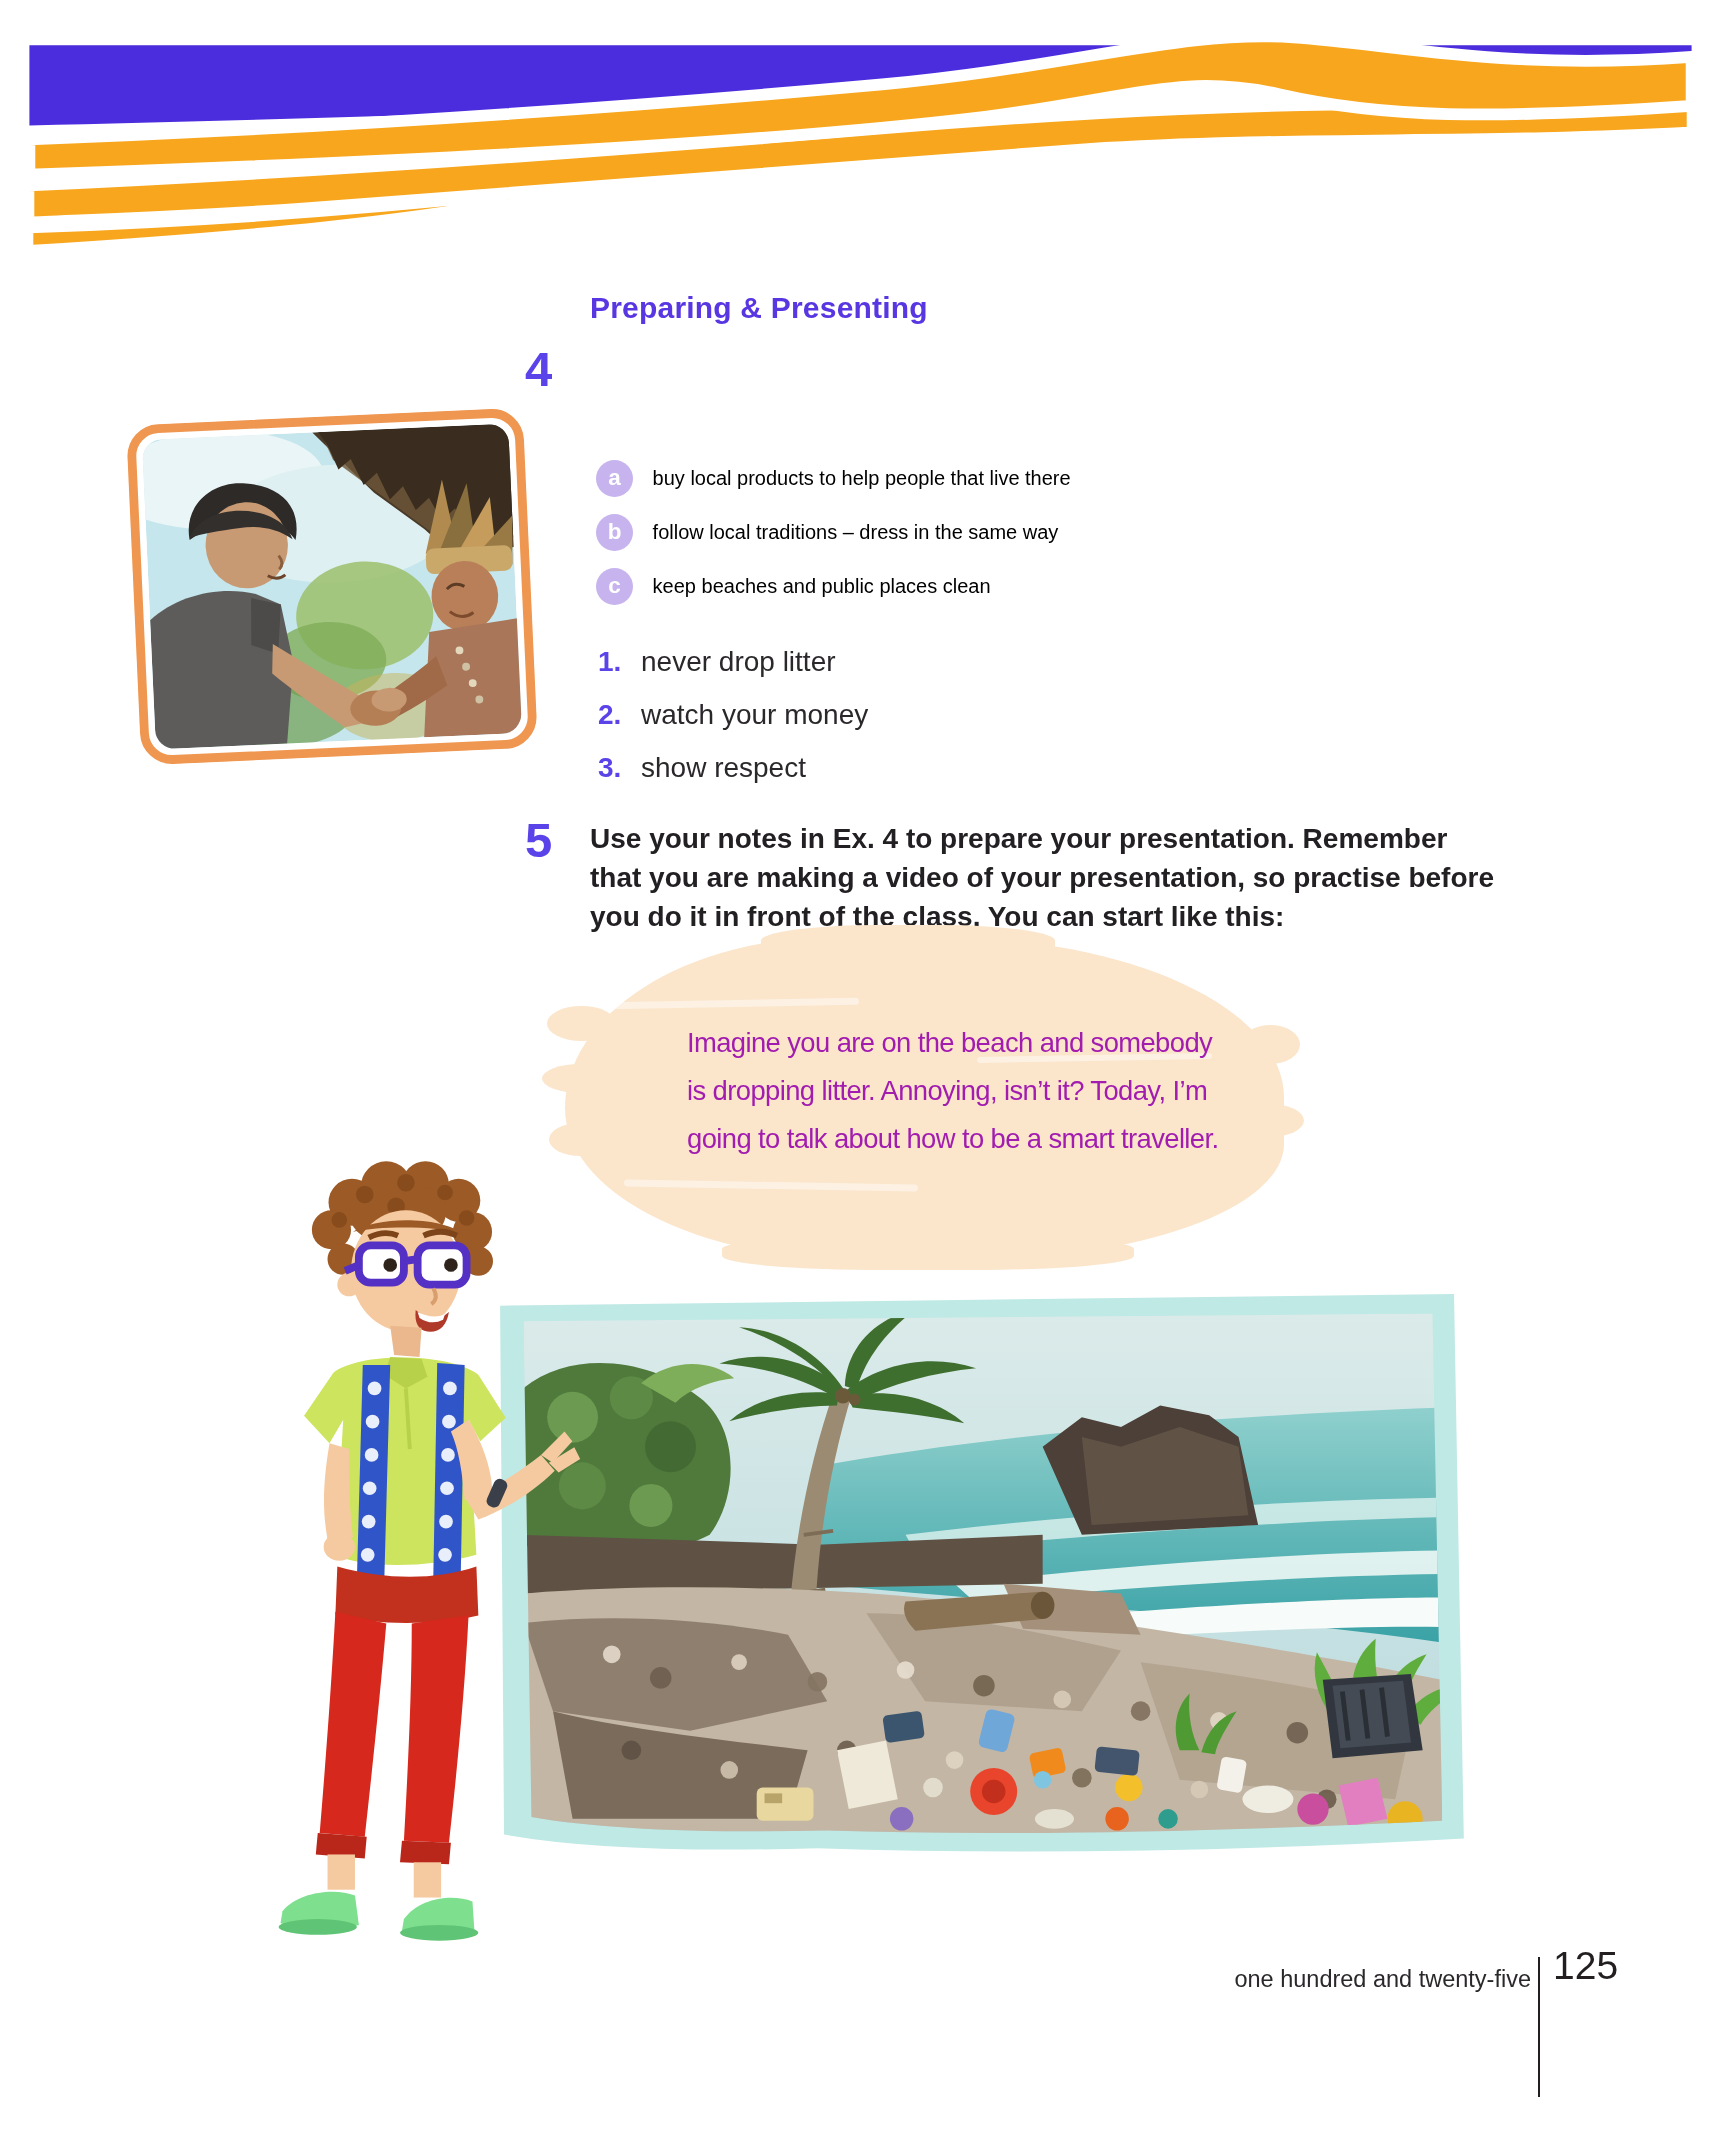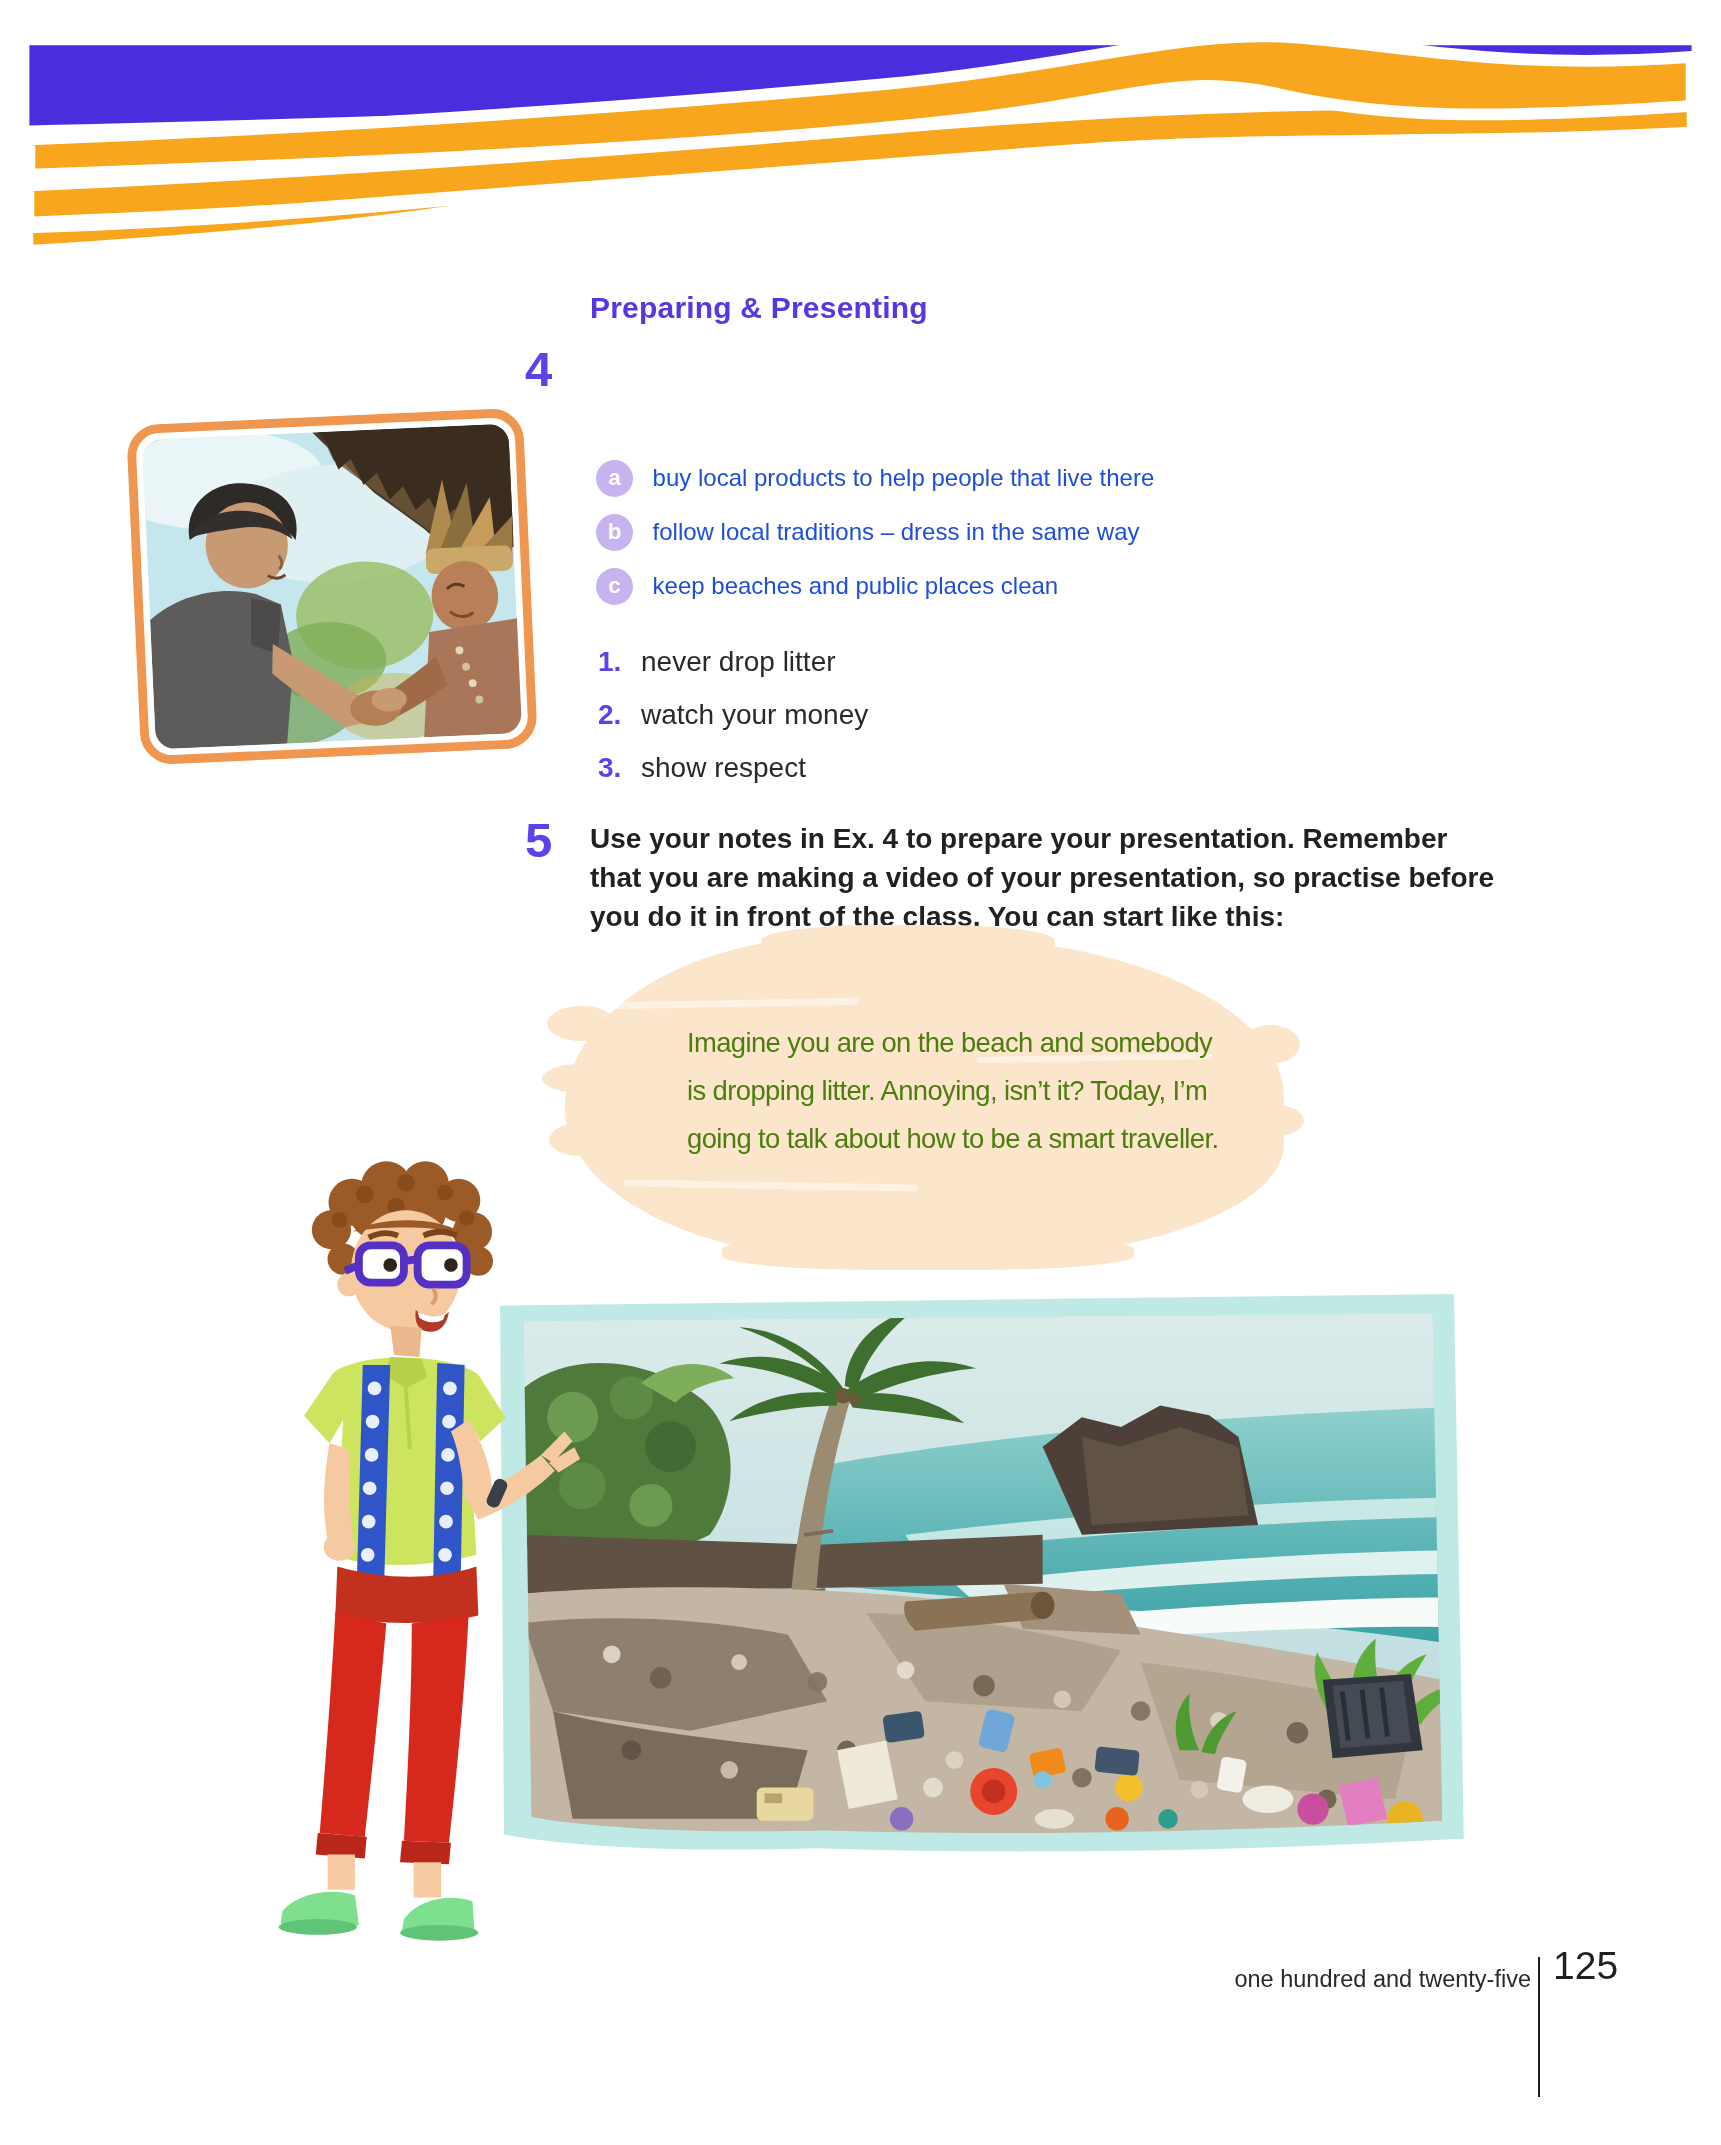--- a/index.html
+++ b/index.html
@@ -21,21 +21,21 @@
   .ex4-instruction{left:590px;top:347px;width:843px;}
   .ex5-instruction{left:590px;top:819px;width:916px;}
 
   .keypoints{left:596px;top:451px;}
   .kp-row{display:flex;align-items:center;height:54px;}
   .kp-badge{
     width:37px;height:37px;border-radius:50%;background:#c7b4ee;color:#ffffff;
     font-size:22.5px;font-weight:700;display:flex;align-items:center;justify-content:center;
     margin-right:19.6px;flex:0 0 37px;
   }
-  .kp-text{font-size:24px;color:#1d4ed8;}
+  .kp-text{font-size:20px;color:#000000;}
 
   .ideas{left:598px;top:635px;}
   .idea-row{display:flex;height:53px;align-items:center;}
   .idea-num{font-size:28px;font-weight:700;color:#5a43e8;width:43px;}
   .idea-text{font-size:28px;color:#2b282b;}
 
   
   .bubble{
     left:565px;top:937px;width:719px;height:323px;background:#fbe6cc;
     border-radius:44% 56% 52% 48% / 62% 58% 42% 55%;
@@ -47,21 +47,21 @@
   .bubble .b4{right:-15.7px;top:88px;width:59px;height:39px;}
   .bubble .b5{right:-19.6px;top:167px;width:69px;height:33px;}
   .bubble .b6{left:196px;top:-11.8px;width:294px;height:39px;border-radius:40%;}
   .bubble .b7{left:157px;bottom:-9.8px;width:412px;height:35px;border-radius:40%;}
   .bubble .streak{position:absolute;background:rgba(255,255,255,.45);border-radius:9.8px;}
   .bubble .s1{left:39px;top:63px;width:255px;height:6.9px;transform:rotate(-1deg);}
   .bubble .s2{left:412px;top:118px;width:235px;height:5.9px;transform:rotate(-1deg);}
   .bubble .s3{left:59px;top:245px;width:294px;height:6.9px;transform:rotate(1deg);}
   .bubble-text{
     position:absolute;left:122px;top:82px;width:549px;
-    font-size:27.4px;line-height:48px;color:#4d7c0f;
+    font-size:27.4px;line-height:48px;color:#a21caf;
     letter-spacing:-0.6px;
   }
 
   
   .handshake{left:133px;top:416px;width:398px;height:341px;transform:rotate(-2.6deg);}
   .beach{left:494px;top:1290px;width:972px;height:570px;}
   .boy{left:259px;top:1155px;width:329px;height:831px;}
 
   
   .footer-words{left:17px;top:1966px;width:1514px;text-align:right;font-size:23.5px;color:#2b282b;}

